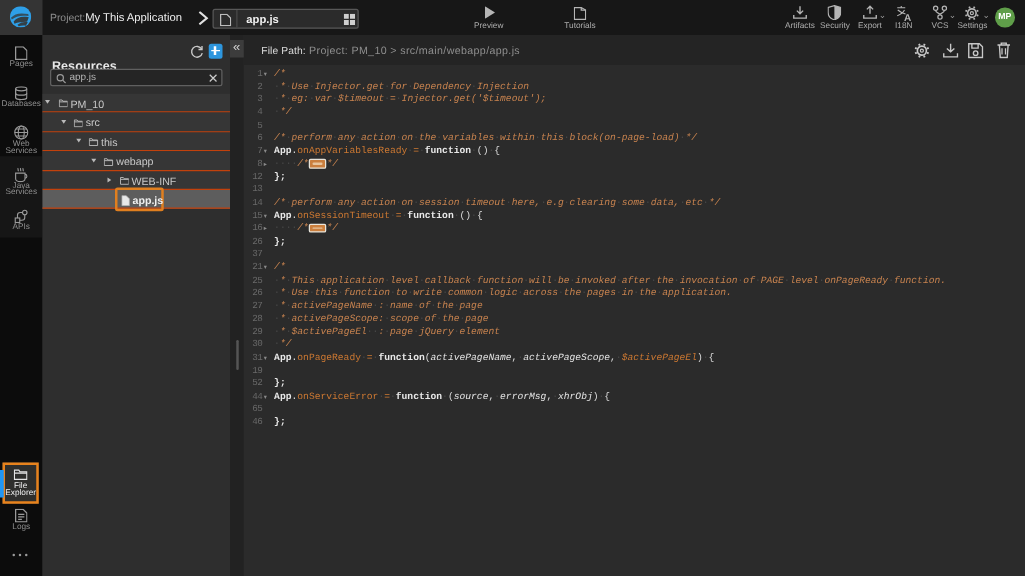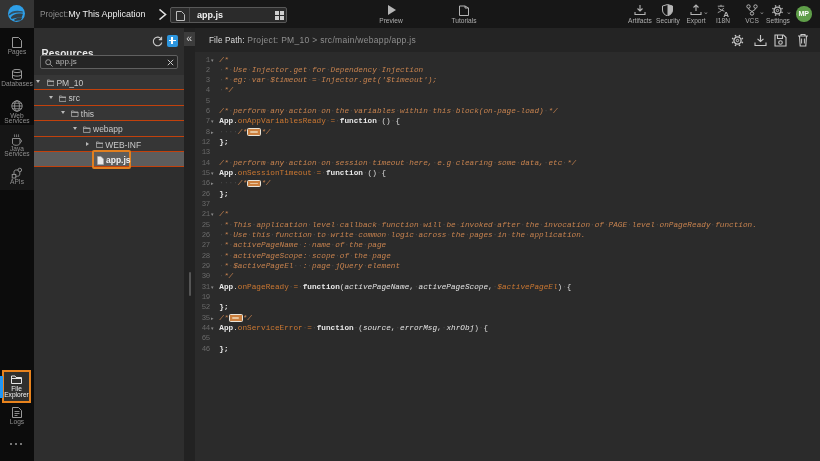--- a/index.html
+++ b/index.html
@@ -340,18 +340,17 @@
 <div class="cl"><span class="ln">21</span><span class="fc"><span class="fm">▾</span></span><span class="ct"><span class="c">/*</span></span></div>
 <div class="cl"><span class="ln">25</span><span class="fc"></span><span class="ct"><span class="ws">·</span><span class="c">*</span><span class="ws">·</span><span class="c">This</span><span class="ws">·</span><span class="c">application</span><span class="ws">·</span><span class="c">level</span><span class="ws">·</span><span class="c">callback</span><span class="ws">·</span><span class="c">function</span><span class="ws">·</span><span class="c">will</span><span class="ws">·</span><span class="c">be</span><span class="ws">·</span><span class="c">invoked</span><span class="ws">·</span><span class="c">after</span><span class="ws">·</span><span class="c">the</span><span class="ws">·</span><span class="c">invocation</span><span class="ws">·</span><span class="c">of</span><span class="ws">·</span><span class="c">PAGE</span><span class="ws">·</span><span class="c">level</span><span class="ws">·</span><span class="c">onPageReady</span><span class="ws">·</span><span class="c">function.</span></span></div>
 <div class="cl"><span class="ln">26</span><span class="fc"></span><span class="ct"><span class="ws">·</span><span class="c">*</span><span class="ws">·</span><span class="c">Use</span><span class="ws">·</span><span class="c">this</span><span class="ws">·</span><span class="c">function</span><span class="ws">·</span><span class="c">to</span><span class="ws">·</span><span class="c">write</span><span class="ws">·</span><span class="c">common</span><span class="ws">·</span><span class="c">logic</span><span class="ws">·</span><span class="c">across</span><span class="ws">·</span><span class="c">the</span><span class="ws">·</span><span class="c">pages</span><span class="ws">·</span><span class="c">in</span><span class="ws">·</span><span class="c">the</span><span class="ws">·</span><span class="c">application.</span></span></div>
 <div class="cl"><span class="ln">27</span><span class="fc"></span><span class="ct"><span class="ws">·</span><span class="c">*</span><span class="ws">·</span><span class="c">activePageName</span><span class="ws">·</span><span class="c">:</span><span class="ws">·</span><span class="c">name</span><span class="ws">·</span><span class="c">of</span><span class="ws">·</span><span class="c">the</span><span class="ws">·</span><span class="c">page</span></span></div>
 <div class="cl"><span class="ln">28</span><span class="fc"></span><span class="ct"><span class="ws">·</span><span class="c">*</span><span class="ws">·</span><span class="c">activePageScope:</span><span class="ws">·</span><span class="c">scope</span><span class="ws">·</span><span class="c">of</span><span class="ws">·</span><span class="c">the</span><span class="ws">·</span><span class="c">page</span></span></div>
 <div class="cl"><span class="ln">29</span><span class="fc"></span><span class="ct"><span class="ws">·</span><span class="c">*</span><span class="ws">·</span><span class="c">$activePageEl</span><span class="ws">·</span><span class="ws">·</span><span class="c">:</span><span class="ws">·</span><span class="c">page</span><span class="ws">·</span><span class="c">jQuery</span><span class="ws">·</span><span class="c">element</span></span></div>
 <div class="cl"><span class="ln">30</span><span class="fc"></span><span class="ct"><span class="ws">·</span><span class="c">*/</span></span></div>
 <div class="cl"><span class="ln">31</span><span class="fc"><span class="fm">▾</span></span><span class="ct"><span class="b">App</span><span class="w">.</span><span class="o">onPageReady</span><span class="ws">·</span><span class="o">=</span><span class="ws">·</span><span class="b">function</span><span class="w">(</span><span class="pi">activePageName</span><span class="w">,</span><span class="ws">·</span><span class="pi">activePageScope</span><span class="w">,</span><span class="ws">·</span><span class="po">$activePageEl</span><span class="w">)</span><span class="ws">·</span><span class="w">{</span></span></div>
 <div class="cl"><span class="ln">19</span><span class="fc"></span><span class="ct"></span></div>
 <div class="cl"><span class="ln">52</span><span class="fc"></span><span class="ct"><span class="b">};</span></span></div>
-<div class="cl"><span class="ln">35</span><span class="fc"><span class="fm">▸</span></span><span class="ct"><span class="c">/*</span><span class="fold"></span><span class="c">*/</span></span></div>
 <div class="cl"><span class="ln">44</span><span class="fc"><span class="fm">▾</span></span><span class="ct"><span class="b">App</span><span class="w">.</span><span class="o">onServiceError</span><span class="ws">·</span><span class="o">=</span><span class="ws">·</span><span class="b">function</span><span class="ws">·</span><span class="w">(</span><span class="pi">source</span><span class="w">,</span><span class="ws">·</span><span class="pi">errorMsg</span><span class="w">,</span><span class="ws">·</span><span class="pi">xhrObj</span><span class="w">)</span><span class="ws">·</span><span class="w">{</span></span></div>
 <div class="cl"><span class="ln">65</span><span class="fc"></span><span class="ct"></span></div>
 <div class="cl"><span class="ln">46</span><span class="fc"></span><span class="ct"><span class="b">};</span></span></div>
  </div>
 </div>
 
 </body></html>

